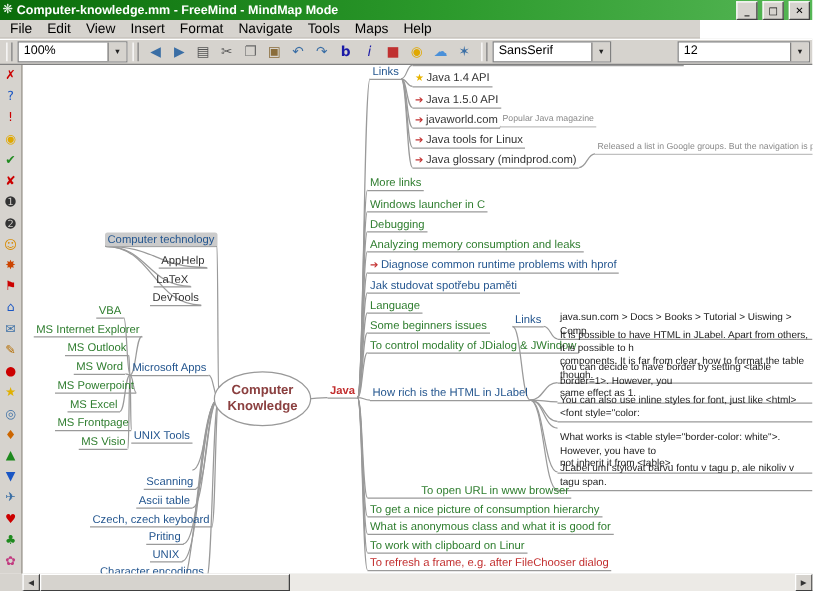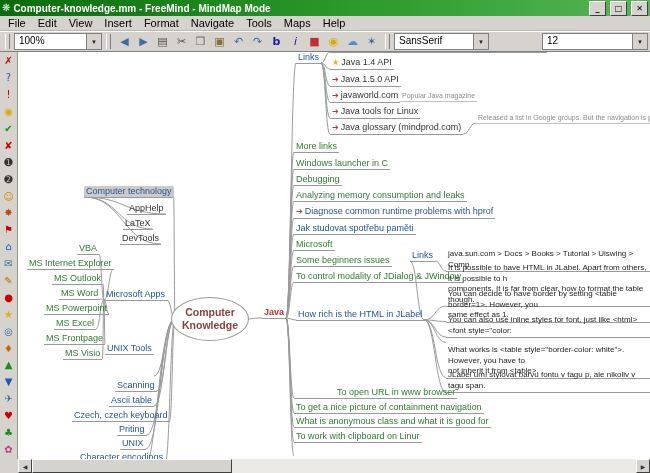--- a/index.html
+++ b/index.html
@@ -7,21 +7,21 @@
        font-family:"Liberation Sans",sans-serif;-webkit-font-smoothing:antialiased}
 
   
   .titlebar{position:absolute;left:0;top:0;width:650px;height:16px;z-index:6;
     background:linear-gradient(90deg,#0a6c0a,#2c9a2c 55%,#55b655);display:flex;align-items:center;gap:3px;padding:0 2px;box-sizing:border-box}
   .win-icon{font-family:"DejaVu Sans",sans-serif;font-size:10px;color:#eaf4ea;line-height:1}
   .titlebar .title{color:#fff;font-size:10px;font-weight:bold;flex:1;white-space:nowrap;overflow:hidden}
   .winbtn{width:15px;height:13px;background:#d6d3ce;border:1px solid;border-color:#fff #404040 #404040 #fff;
     font:bold 8px "DejaVu Sans",sans-serif;display:flex;align-items:center;justify-content:center;color:#000;margin-left:1px}
 
-  .menubar{position:absolute;left:0;top:16px;width:650px;height:15px;background:#d6d3ce;z-index:6;
+  .menubar{position:absolute;left:0;top:16px;width:560px;height:15px;background:#d6d3ce;z-index:6;
     display:flex;align-items:center;padding-left:2px;box-sizing:border-box;font-size:11px;color:#000;border-bottom:1px solid #bdb9b2}
   .menu-item{padding:0 6px;white-space:nowrap}
 
   .toolbar{position:absolute;left:0;top:31px;width:650px;height:21px;background:#d6d3ce;z-index:6;
     border-top:1px solid #fff;border-bottom:1px solid #808080;display:flex;align-items:center;gap:1px;padding:0 2px;box-sizing:border-box}
   .grip{width:3px;height:15px;border-left:1px solid #fff;border-right:1px solid #808080;margin:0 3px}
   .combo{height:17px;background:#fff;border:1px solid #808080;display:flex;align-items:stretch;font-size:10px;box-sizing:border-box}
   .combo .val{padding:1px 8px 0 4px;flex:1;white-space:nowrap;overflow:hidden}
   .combo .arrow{width:14px;background:#d6d3ce;border-left:1px solid #808080;font-size:6px;display:flex;align-items:center;justify-content:center;color:#222}
   .tbtn{width:19px;height:18px;display:flex;align-items:center;justify-content:center;
@@ -147,38 +147,39 @@
     <div class="node note" style="left: 400px; top: 92px; color: rgb(138, 138, 138);"><span>Popular Java magazine</span></div>
     <div class="node" style="left: 330px; top: 106px; color: rgb(51, 51, 51);"><span class="nicon" style="color: rgb(196, 51, 51);">➔</span><span>Java tools for Linux</span></div>
     <div class="node" style="left: 330px; top: 122px; color: rgb(51, 51, 51);"><span class="nicon" style="color: rgb(196, 51, 51);">➔</span><span>Java glossary  (mindprod.com)</span></div>
     <div class="node note" style="left: 476px; top: 114px; color: rgb(138, 138, 138);"><span>Released a list in Google groups. But the navigation is poor.</span></div>
     <div class="node" style="left: 294px; top: 141px; color: rgb(46, 125, 46);"><span>More links</span></div>
     <div class="node" style="left: 294px; top: 158px; color: rgb(46, 125, 46);"><span>Windows launcher in C</span></div>
     <div class="node" style="left: 294px; top: 174px; color: rgb(46, 125, 46);"><span>Debugging</span></div>
     <div class="node" style="left: 294px; top: 190px; color: rgb(46, 125, 46);"><span>Analyzing memory consumption and leaks</span></div>
     <div class="node" style="left: 294px; top: 206px; color: rgb(36, 86, 143);"><span class="nicon" style="color: rgb(196, 51, 51);">➔</span><span>Diagnose common runtime problems with hprof</span></div>
     <div class="node" style="left: 294px; top: 223px; color: rgb(36, 86, 143);"><span>Jak studovat spotřebu paměti</span></div>
-    <div class="node" style="left: 294px; top: 239px; color: rgb(46, 125, 46);"><span>Microsoft</span></div>
+    <div class="node" style="left: 294px; top: 239px; color: rgb(46, 125, 46);"><span>Language</span></div>
     <div class="node" style="left: 294px; top: 255px; color: rgb(46, 125, 46);"><span>Some beginners issues</span></div>
     <div class="node" style="left: 294px; top: 271px; color: rgb(46, 125, 46);"><span>To control modality of JDialog &amp; JWindow</span></div>
     <div class="node" style="left: 296px; top: 309px; color: rgb(36, 86, 143);"><span>How rich is the HTML in JLabel</span></div>
     <div class="node" style="left: 410px; top: 250px; color: rgb(36, 86, 143);"><span>Links</span></div>
     <div class="node para" style="left: 446px; top: 249px; color: rgb(34, 34, 34);"><span>java.sun.com &gt; Docs &gt; Books &gt; Tutorial &gt; Uiswing &gt; Comp</span></div>
     <div class="node para" style="left: 446px; top: 263px; color: rgb(34, 34, 34);"><span>It is possible to have HTML in JLabel. Apart from others, it is possible to h
 components. It is far from clear, how to format the table though.</span></div>
     <div class="node para" style="left: 446px; top: 289px; color: rgb(34, 34, 34);"><span>You can decide to have border by setting &lt;table border=1&gt;. However, you
 same effect as 1.</span></div>
     <div class="node para" style="left: 446px; top: 315px; color: rgb(34, 34, 34);"><span>You can also use inline styles for font, just like &lt;html&gt;&lt;font style="color:</span></div>
     <div class="node para" style="left: 446px; top: 345px; color: rgb(34, 34, 34);"><span>What works is &lt;table style="border-color: white"&gt;. However, you have to
 not inherit it from &lt;table&gt;.</span></div>
     <div class="node para" style="left: 446px; top: 370px; color: rgb(34, 34, 34);"><span>JLabel umí stylovat barvu fontu v tagu p, ale nikoliv v tagu span.</span></div>
     <div class="node" style="left: 294px; top: 387px; color: rgb(46, 125, 46); padding-left: 43px;"><span>To open URL in www browser</span></div>
-    <div class="node" style="left: 294px; top: 402px; color: rgb(46, 125, 46);"><span>To get a nice picture of containment navigation</span></div>
+    <div class="node" style="left: 294px; top: 402px; color: rgb(46, 125, 46);"><span>To get a nice picture of consumption hierarchy</span></div>
     <div class="node" style="left: 294px; top: 416px; color: rgb(46, 125, 46);"><span>What is anonymous class and what it is good for</span></div>
     <div class="node" style="left: 294px; top: 431px; color: rgb(46, 125, 46);"><span>To work with clipboard on Linur</span></div>
+    <div class="node" style="left: 294px; top: 445px; color: rgb(194, 46, 46);"><span>To refresh a frame, e.g. after FileChooser dialog</span></div>
   </div>
 
 <div class="titlebar">
   <span class="win-icon">❋</span>
   <span class="title">Computer-knowledge.mm - FreeMind - MindMap Mode</span>
   <span class="winbtn">_</span>
   <span class="winbtn">□</span>
   <span class="winbtn">✕</span>
 </div>
 

